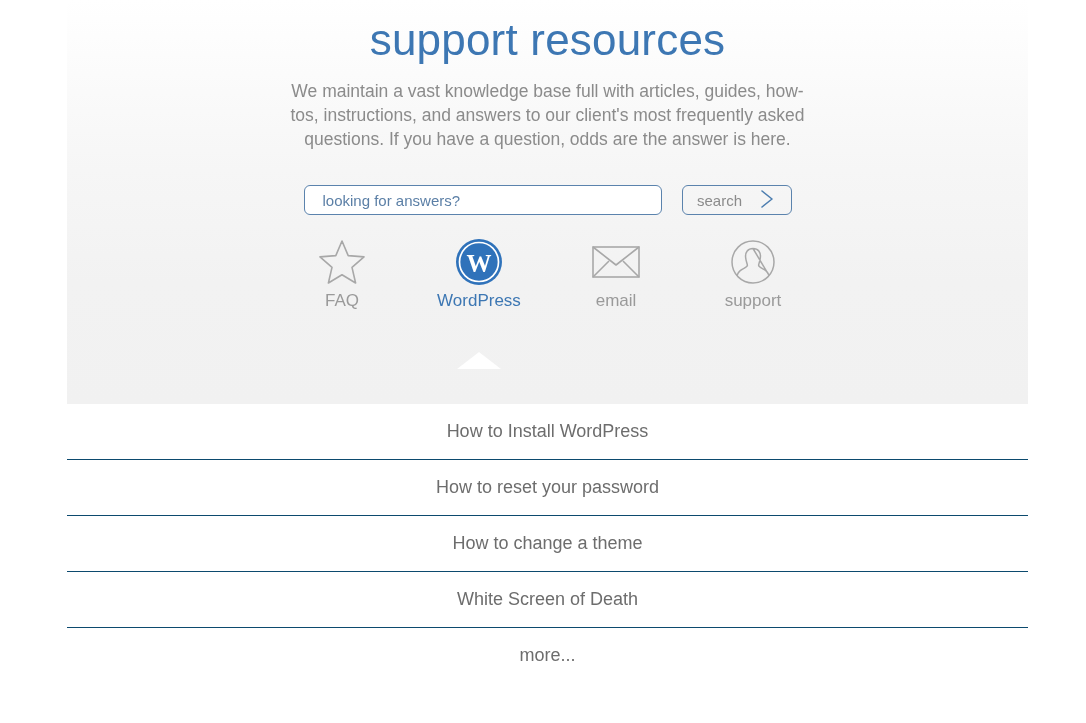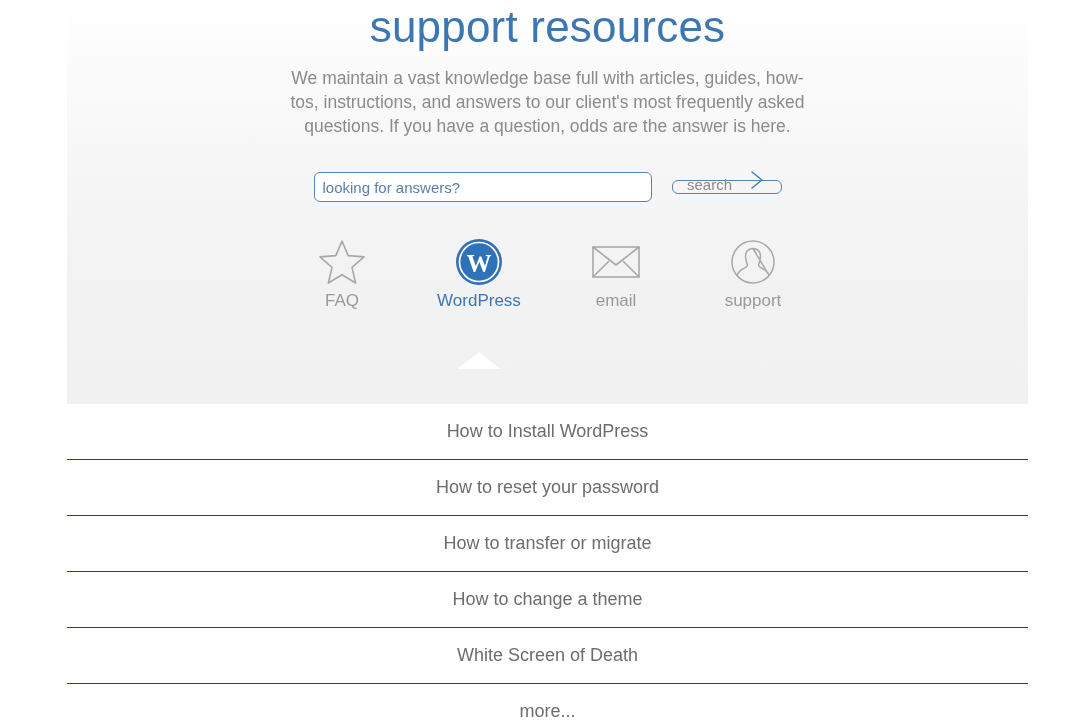--- a/index.html
+++ b/index.html
@@ -37,20 +37,21 @@
   .hero {
     position: relative;
     width: 961px;
     height: 404px;
     background: linear-gradient(to bottom, #ffffff 0%, #fbfbfb 18%, #f6f6f6 42%, #f2f2f2 70%, #f1f1f1 100%);
     box-sizing: border-box;
   }
 
   .hero-title {
     margin: 0;
+    padding-top: 13px;
     text-align: center;
     font-size: 44px;
     line-height: 54px;
     font-weight: 400;
     color: #3d77b3;
     letter-spacing: 0.2px;
   }
 
   .hero-sub {
     margin: 12px auto 8px auto;
@@ -67,42 +68,42 @@
     margin-top: 34px;
     display: flex;
     justify-content: center;
     align-items: center;
     gap: 20px;
   }
 
   .search-input {
     width: 320px;
     height: 28px;
-    padding: 0 8px;
+    padding: 0 18px;
     font-family: "Liberation Sans", "DejaVu Sans", sans-serif;
     font-size: 15px;
     color: #5b7fa6;
     background: #ffffff;
     border: 1px solid #5b83ad;
     border-radius: 6px;
     outline: none;
     box-sizing: content-box;
   }
   .search-input::placeholder {
     color: #5b7fa6;
     opacity: 1;
   }
 
   .search-button {
     display: flex;
-    align-items: flex-end;
+    align-items: center;
     justify-content: center;
     gap: 17px;
     width: 110px;
-    height: 14px;
+    height: 30px;
     background: transparent;
     border: 1px solid #5b83ad;
     border-radius: 6px;
     cursor: pointer;
     font-family: "Liberation Sans", "DejaVu Sans", sans-serif;
     font-size: 15px;
     color: #8b8b8b;
     padding: 0;
   }
   .search-button .chev {
@@ -261,20 +262,19 @@
 
         </div>
 
 
       </div>
     </div>
 
     <div class="list">
       <div class="list-item">How to Install WordPress</div>
       <div class="list-item">How to reset your password</div>
-      <div class="list-item">How to transfer or migrate</div>
       <div class="list-item">How to change a theme</div>
       <div class="list-item">White Screen of Death</div>
       <div class="list-item last">more...</div>
     </div>
 
   </div>
 </div>
 
 </body></html>

